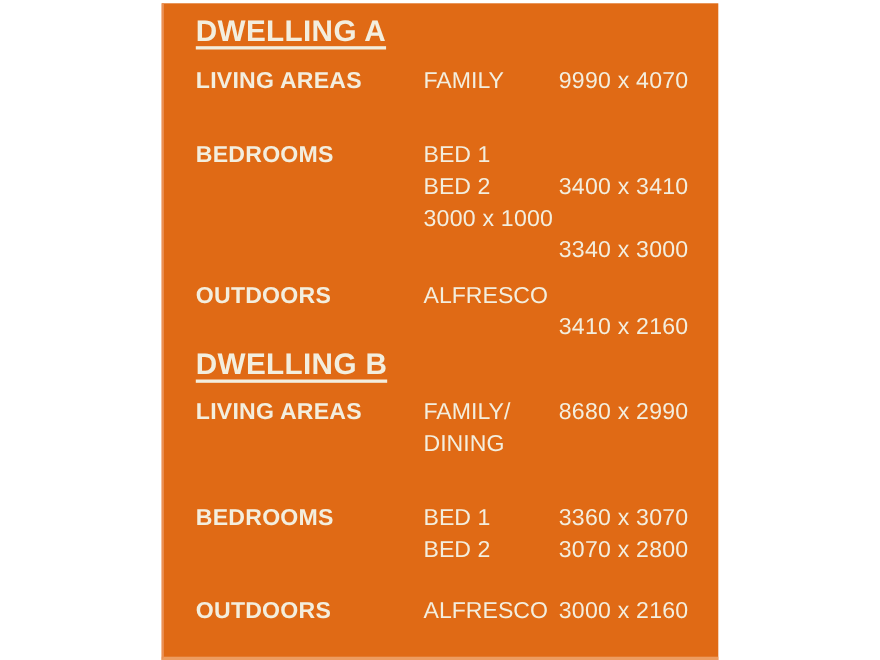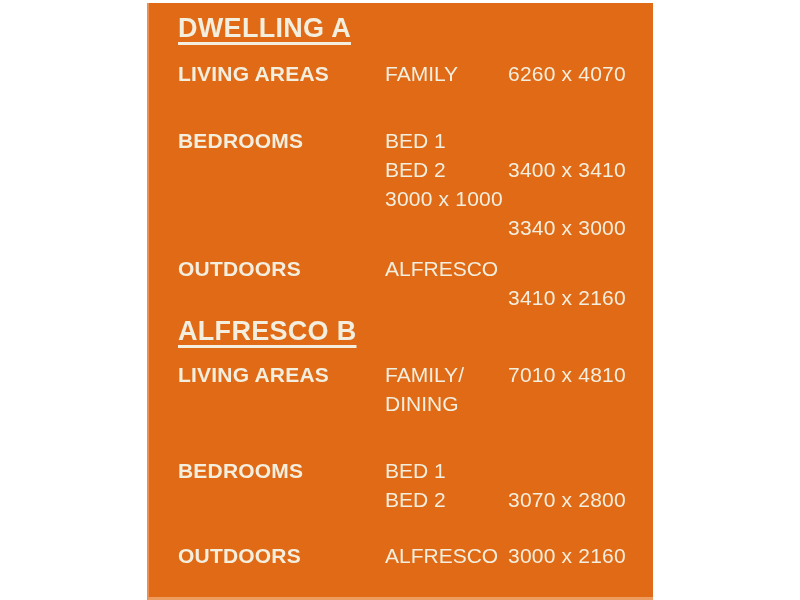--- a/index.html
+++ b/index.html
@@ -64,21 +64,21 @@
 
 <div class="page">
   <div class="panel">
   <div class="dwelling d0">
     <div class="dwelling-title">DWELLING A</div>
 
   <div class="section s0">
   <div class="row">
     <div class="cell cat">LIVING AREAS</div>
     <div class="cell room">FAMILY</div>
-    <div class="cell dims">6260 x 4070</div>
+    <div class="cell dims">9990 x 4070</div>
   </div>
 
 </div>
 
   <div class="section s1">
   <div class="row">
     <div class="cell cat">BEDROOMS</div>
     <div class="cell room">BED 1</div>
     <div class="cell dims"></div>
   </div>
@@ -110,40 +110,41 @@
 
   <div class="row">
     <div class="cell cat"></div>
     <div class="cell room"></div>
     <div class="cell dims">3410 x 2160</div>
   </div>
 </div>
 </div>
 
   <div class="dwelling d1">
-    <div class="dwelling-title">ALFRESCO B</div>
+    <div class="dwelling-title">DWELLING B</div>
 
   <div class="section s0">
   <div class="row">
     <div class="cell cat">LIVING AREAS</div>
     <div class="cell room">FAMILY/</div>
-    <div class="cell dims">7010 x 4810</div>
+    <div class="cell dims">8680 x 2990</div>
   </div>
 
   <div class="row">
     <div class="cell cat"></div>
     <div class="cell room">DINING</div>
     <div class="cell dims"></div>
   </div>
 </div>
 
   <div class="section s1">
   <div class="row">
     <div class="cell cat">BEDROOMS</div>
     <div class="cell room">BED 1</div>
+    <div class="cell dims">3360 x 3070</div>
   </div>
 
   <div class="row">
     <div class="cell cat"></div>
     <div class="cell room">BED 2</div>
     <div class="cell dims">3070 x 2800</div>
   </div>
 </div>
 
   <div class="section s2">

